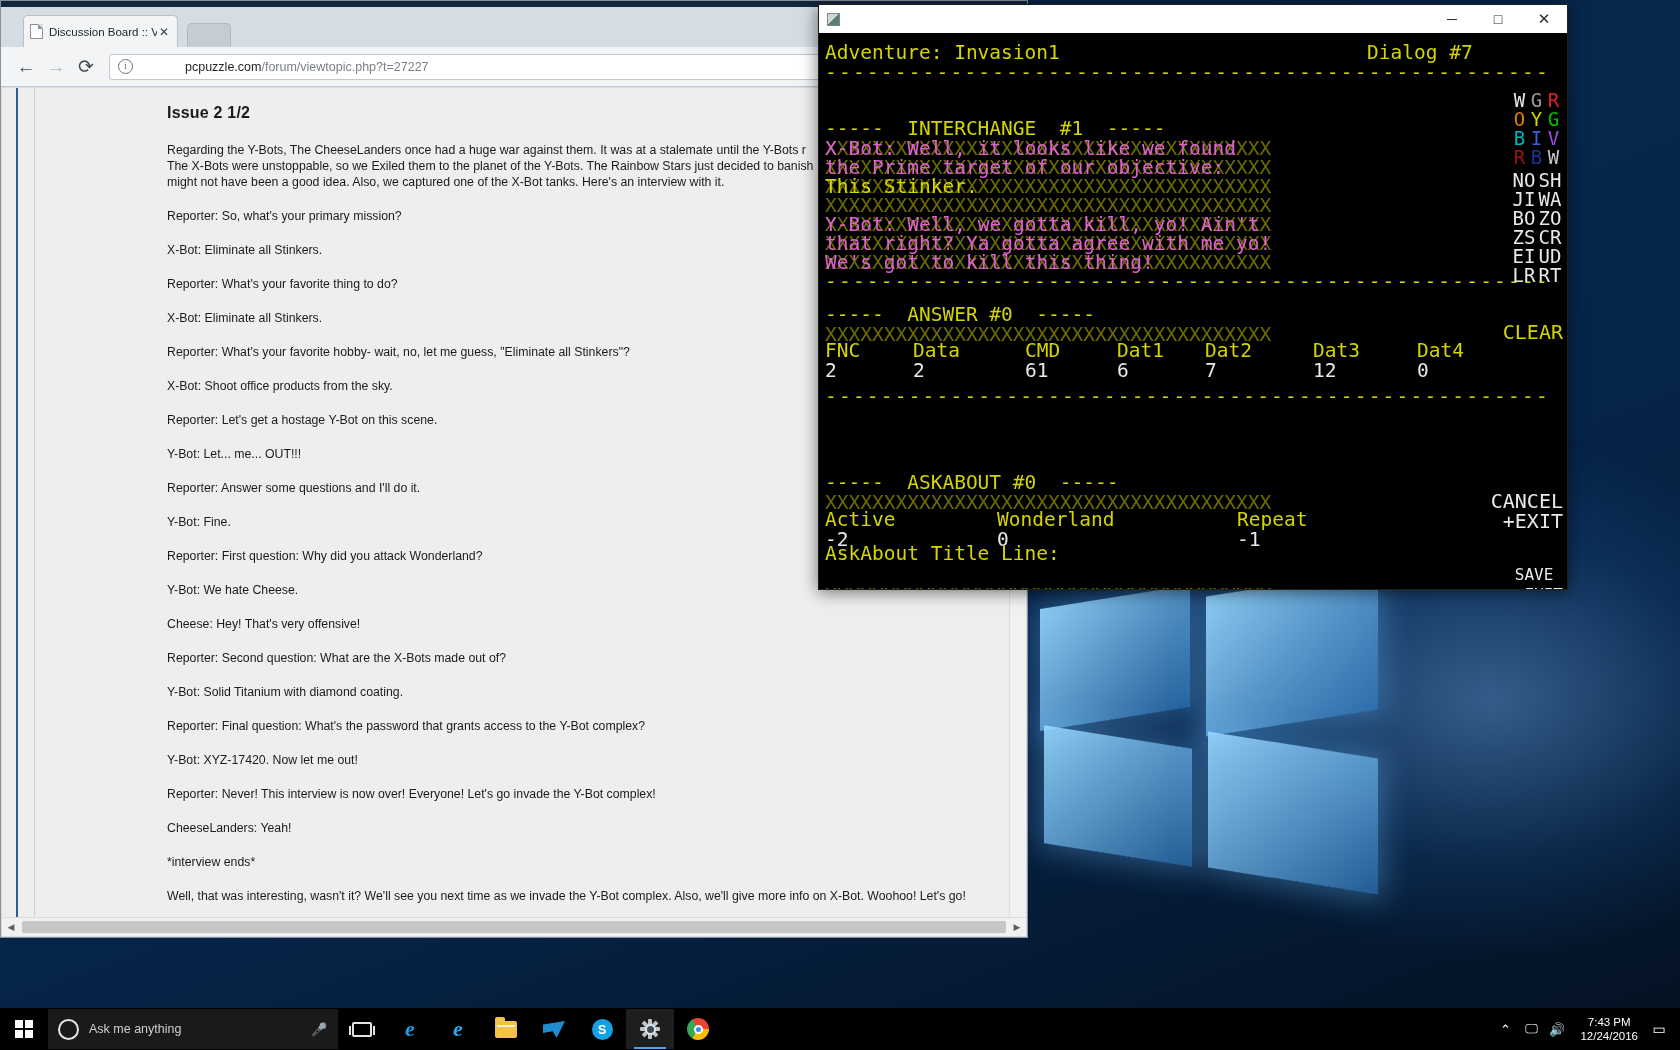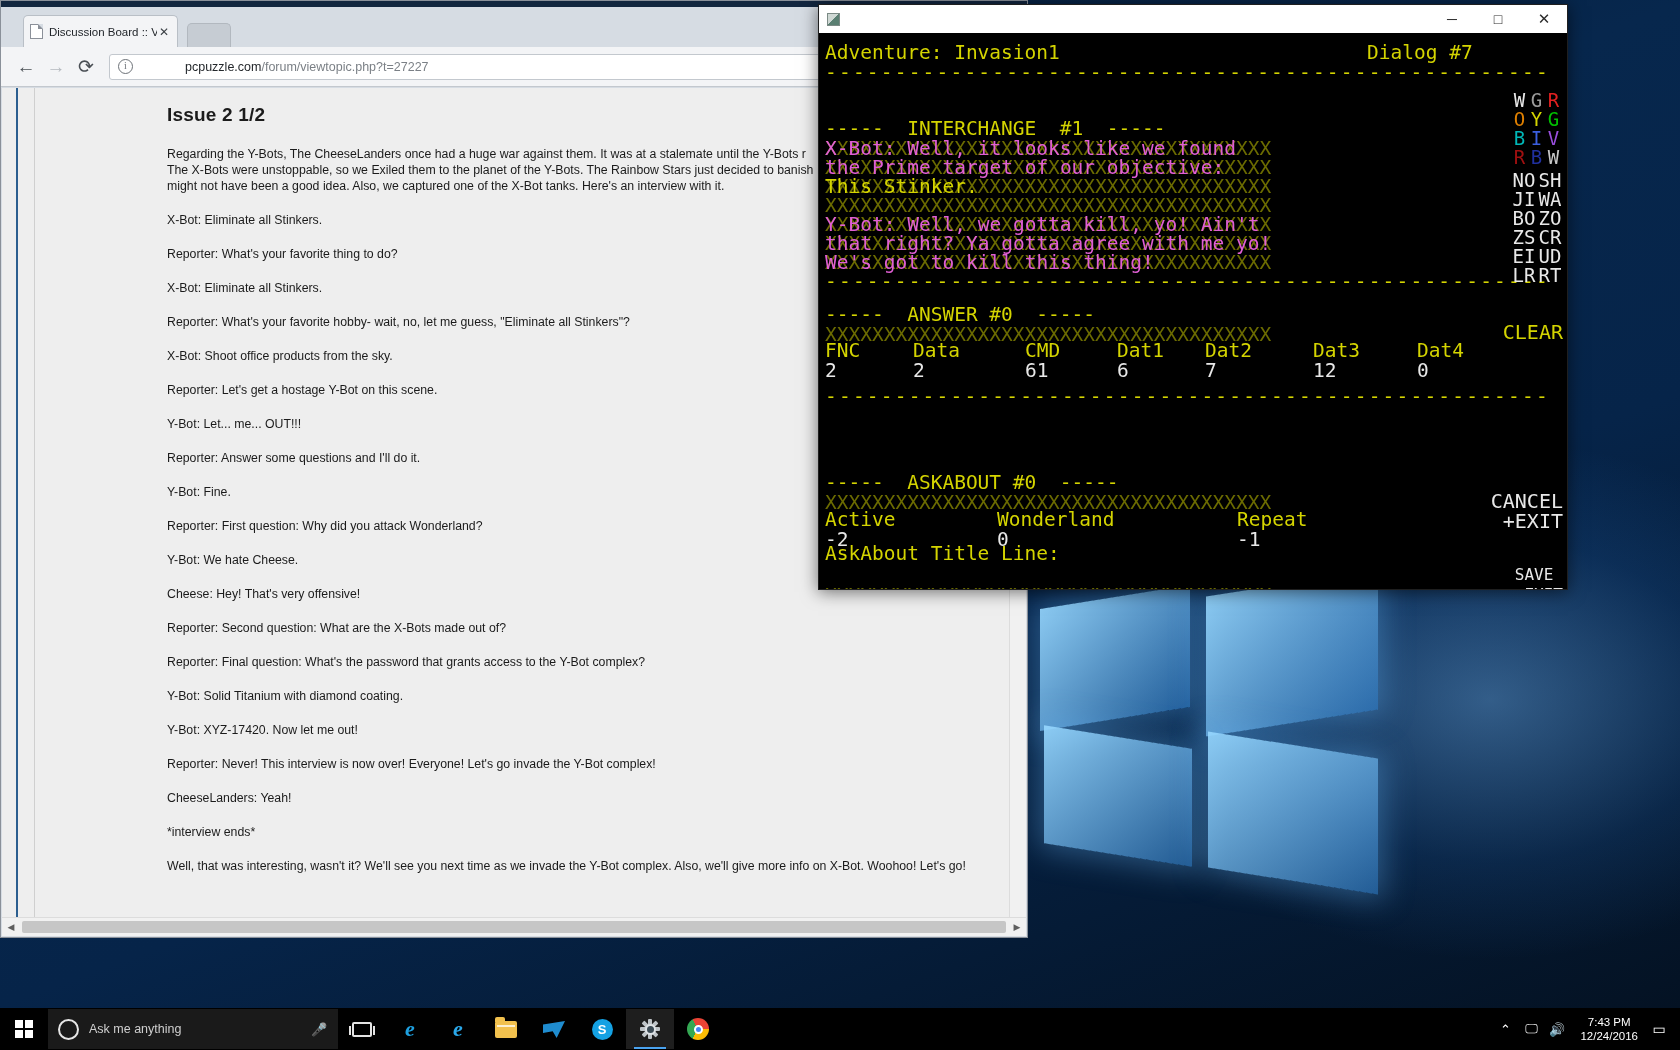--- a/index.html
+++ b/index.html
@@ -64,21 +64,21 @@
   #page-area{
     position:absolute;left:1px;top:87px;right:1px;bottom:20px;
     background:#eeeeee;overflow:hidden;
   }
   #page-left-rail{position:absolute;left:14px;top:0;bottom:0;width:2px;background:#2b5e8f;}
   #page-left-rail2{position:absolute;left:32px;top:0;bottom:0;width:1px;background:#cfcfcf;}
   #post{
     position:absolute;left:165px;top:16px;right:18px;
     font-family:"Liberation Sans",sans-serif;color:#1b1b1b;
   }
-  #post h1{font-size:19px;font-weight:bold;margin:0 0 20px 0;letter-spacing:.2px;}
+  #post h1{font-size:16px;font-weight:bold;margin:0 0 20px 0;letter-spacing:.2px;}
   #post p{font-size:12.3px;line-height:16px;margin:0 0 18px 0;white-space:pre-line;}
   #vscroll{
     position:absolute;right:1px;top:87px;bottom:20px;width:16px;background:#f1f1f1;border-left:1px solid #dcdcdc;
   }
   #vscroll .arrow{height:16px;font-size:9px;text-align:center;line-height:16px;color:#5e5e5e;}
   #vthumb{position:absolute;left:2px;top:18px;width:12px;height:150px;background:#c6c6c6;border-radius:2px;}
   #hscroll{
     position:absolute;left:1px;right:1px;bottom:1px;height:18px;background:#f1f1f1;border-top:1px solid #dcdcdc;
     display:flex;align-items:center;
   }
@@ -200,35 +200,36 @@
 
   <div id="page-area">
     <div id="page-left-rail"></div>
     <div id="page-left-rail2"></div>
     <div id="post">
       <h1>Issue 2 1/2</h1>
       <div id="post-body">
           <p>Regarding the Y-Bots, The CheeseLanders once had a huge war against them. It was at a stalemate until the Y-Bots r
 The X-Bots were unstoppable, so we Exiled them to the planet of the Y-Bots. The Rainbow Stars just decided to banish
 might not have been a good idea. Also, we captured one of the X-Bot tanks. Here's an interview with it.</p>
+          <p>Reporter: So, what's your primary mission?</p>
           <p>X-Bot: Eliminate all Stinkers.</p>
           <p>Reporter: What's your favorite thing to do?</p>
           <p>X-Bot: Eliminate all Stinkers.</p>
           <p>Reporter: What's your favorite hobby- wait, no, let me guess, "Eliminate all Stinkers"?</p>
           <p>X-Bot: Shoot office products from the sky.</p>
           <p>Reporter: Let's get a hostage Y-Bot on this scene.</p>
           <p>Y-Bot: Let... me... OUT!!!</p>
           <p>Reporter: Answer some questions and I'll do it.</p>
           <p>Y-Bot: Fine.</p>
           <p>Reporter: First question: Why did you attack Wonderland?</p>
           <p>Y-Bot: We hate Cheese.</p>
           <p>Cheese: Hey! That's very offensive!</p>
           <p>Reporter: Second question: What are the X-Bots made out of?</p>
+          <p>Y-Bot: Solid Titanium with diamond coating.</p>
           <p>Reporter: Final question: What's the password that grants access to the Y-Bot complex?</p>
-          <p>Y-Bot: Solid Titanium with diamond coating.</p>
           <p>Y-Bot: XYZ-17420. Now let me out!</p>
           <p>Reporter: Never! This interview is now over! Everyone! Let's go invade the Y-Bot complex!</p>
           <p>CheeseLanders: Yeah!</p>
           <p>*interview ends*</p>
           <p>Well, that was interesting, wasn't it? We'll see you next time as we invade the Y-Bot complex. Also, we'll give more info on X-Bot. Woohoo! Let's go!</p>
         </div>
 
     </div>
   </div>
 

